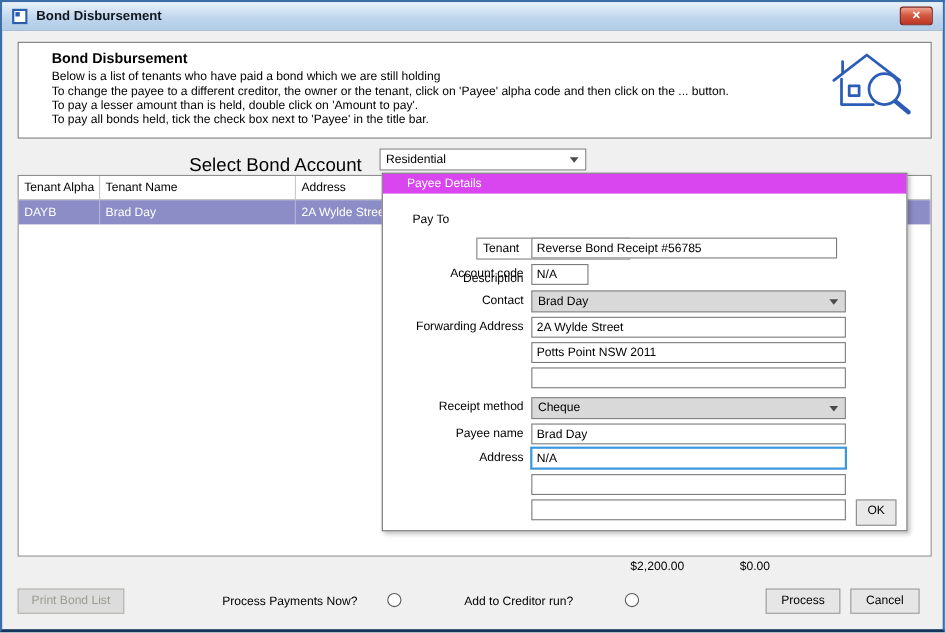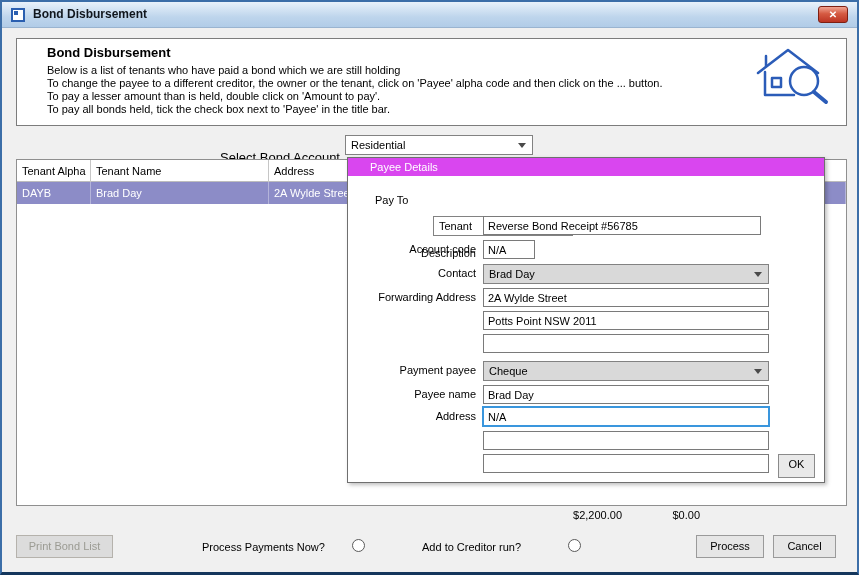--- a/index.html
+++ b/index.html
@@ -49,22 +49,22 @@
   }
   .info-title {
     position:absolute; left:30px; top:6px;
     font-size:13px; font-weight:bold; color:#000;
   }
   .info-line { position:absolute; left:30px; font-size:11px; color:#000; white-space:nowrap; }
   .il0 { top:25px; } .il1 { top:38px; } .il2 { top:51px; } .il3 { top:64px; }
   .house-icon { position:absolute; right:16px; top:4px; }
   
   .account-label {
-    position:absolute; left:170px; top:148px; width:168px;
-    text-align:right; font-size:13px; color:#000;
+    position:absolute; left:170px; top:138px; width:168px;
+    font-size:17px; color:#000;
   }
   .dd {
     position:absolute; background:#fff; border:1px solid #828282;
     font-size:11px; color:#000;
   }
   .dd .dd-text { position:absolute; left:5px; top:3px; white-space:nowrap; }
   .chev {
     position:absolute; right:6px; top:50%; margin-top:-2px;
     width:0; height:0;
     border-left:4px solid transparent; border-right:4px solid transparent;
@@ -227,21 +227,21 @@
     <div class="dd dd-gray dd-contact">
       <span class="dd-text">Brad Day</span>
       <span class="chev"></span>
     </div>
 
     <div class="p-lbl lbl-fwd">Forwarding Address</div>
     <input class="tb tb-fwd0" value="2A Wylde Street" style="">
     <input class="tb tb-fwd1" value="Potts Point NSW 2011" style="">
     <input class="tb tb-fwd2" value="" style="">
 
-    <div class="p-lbl lbl-pm">Payment payee</div>
+    <div class="p-lbl lbl-pm">Receipt method</div>
     <div class="dd dd-gray dd-pm">
       <span class="dd-text">Cheque</span>
       <span class="chev"></span>
     </div>
 
     <div class="p-lbl lbl-pn">Payee name</div>
     <input class="tb tb-pn" value="Brad Day" style="">
 
     <div class="p-lbl lbl-addr">Address</div>
     <input class="tb tb-addr0" value="N/A" style="">

